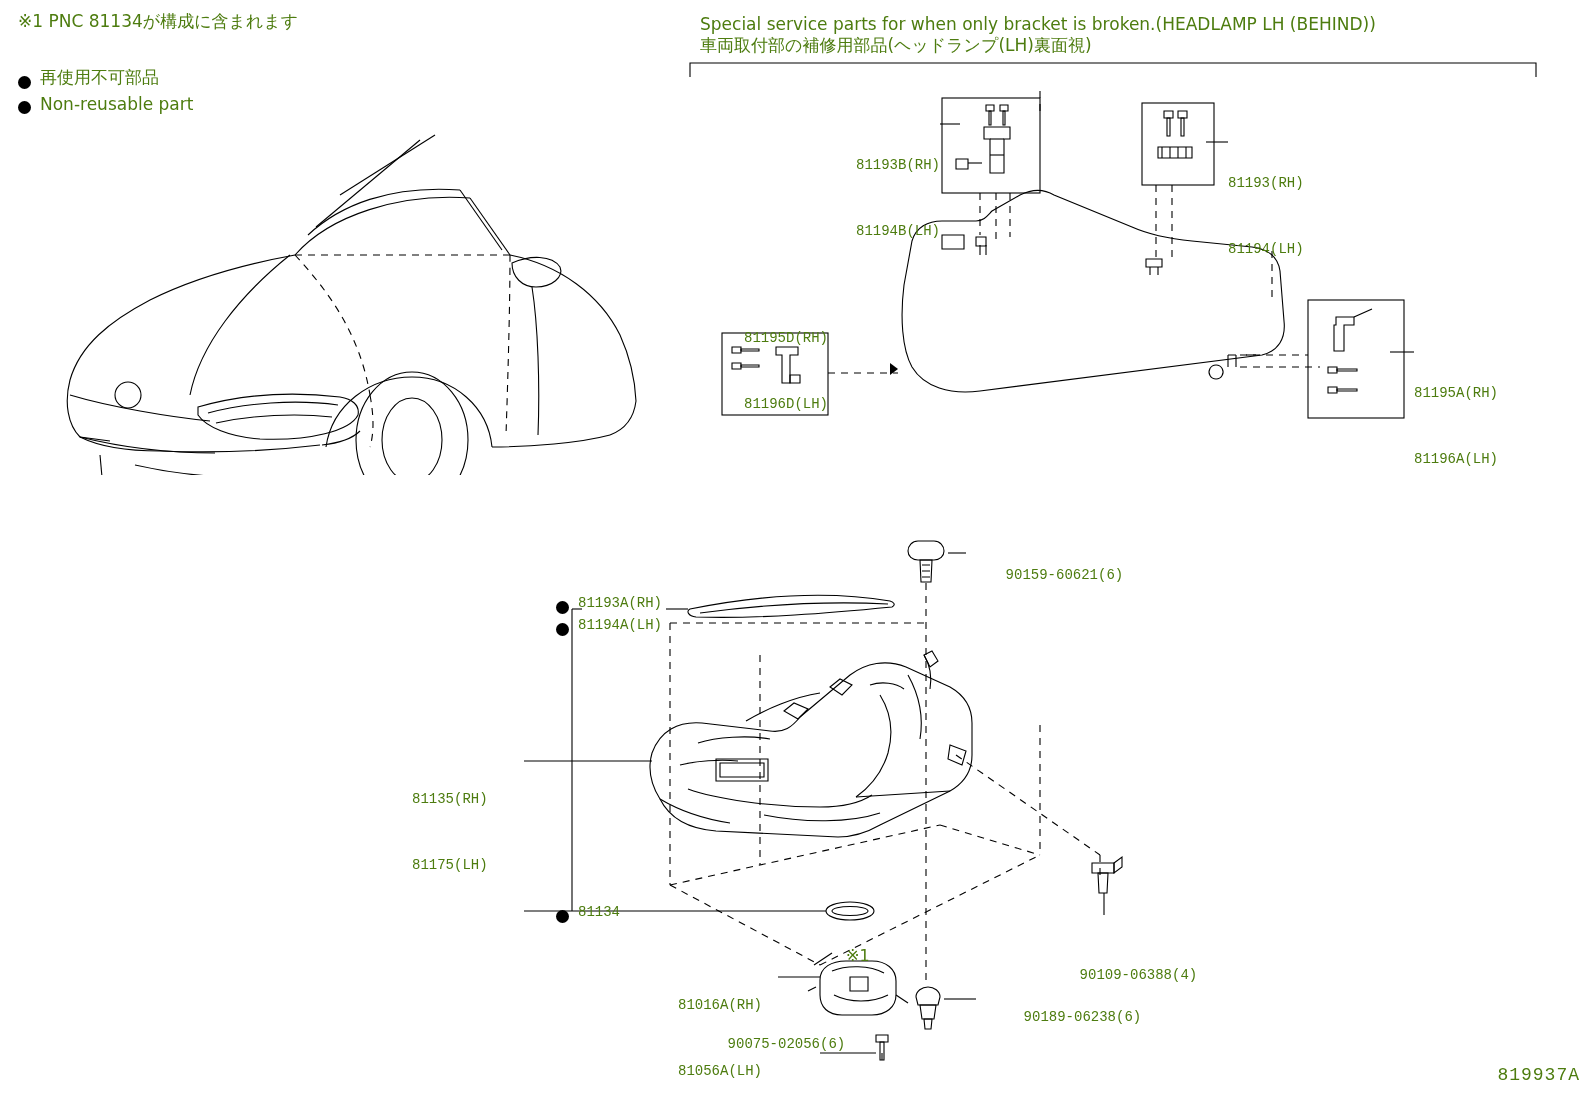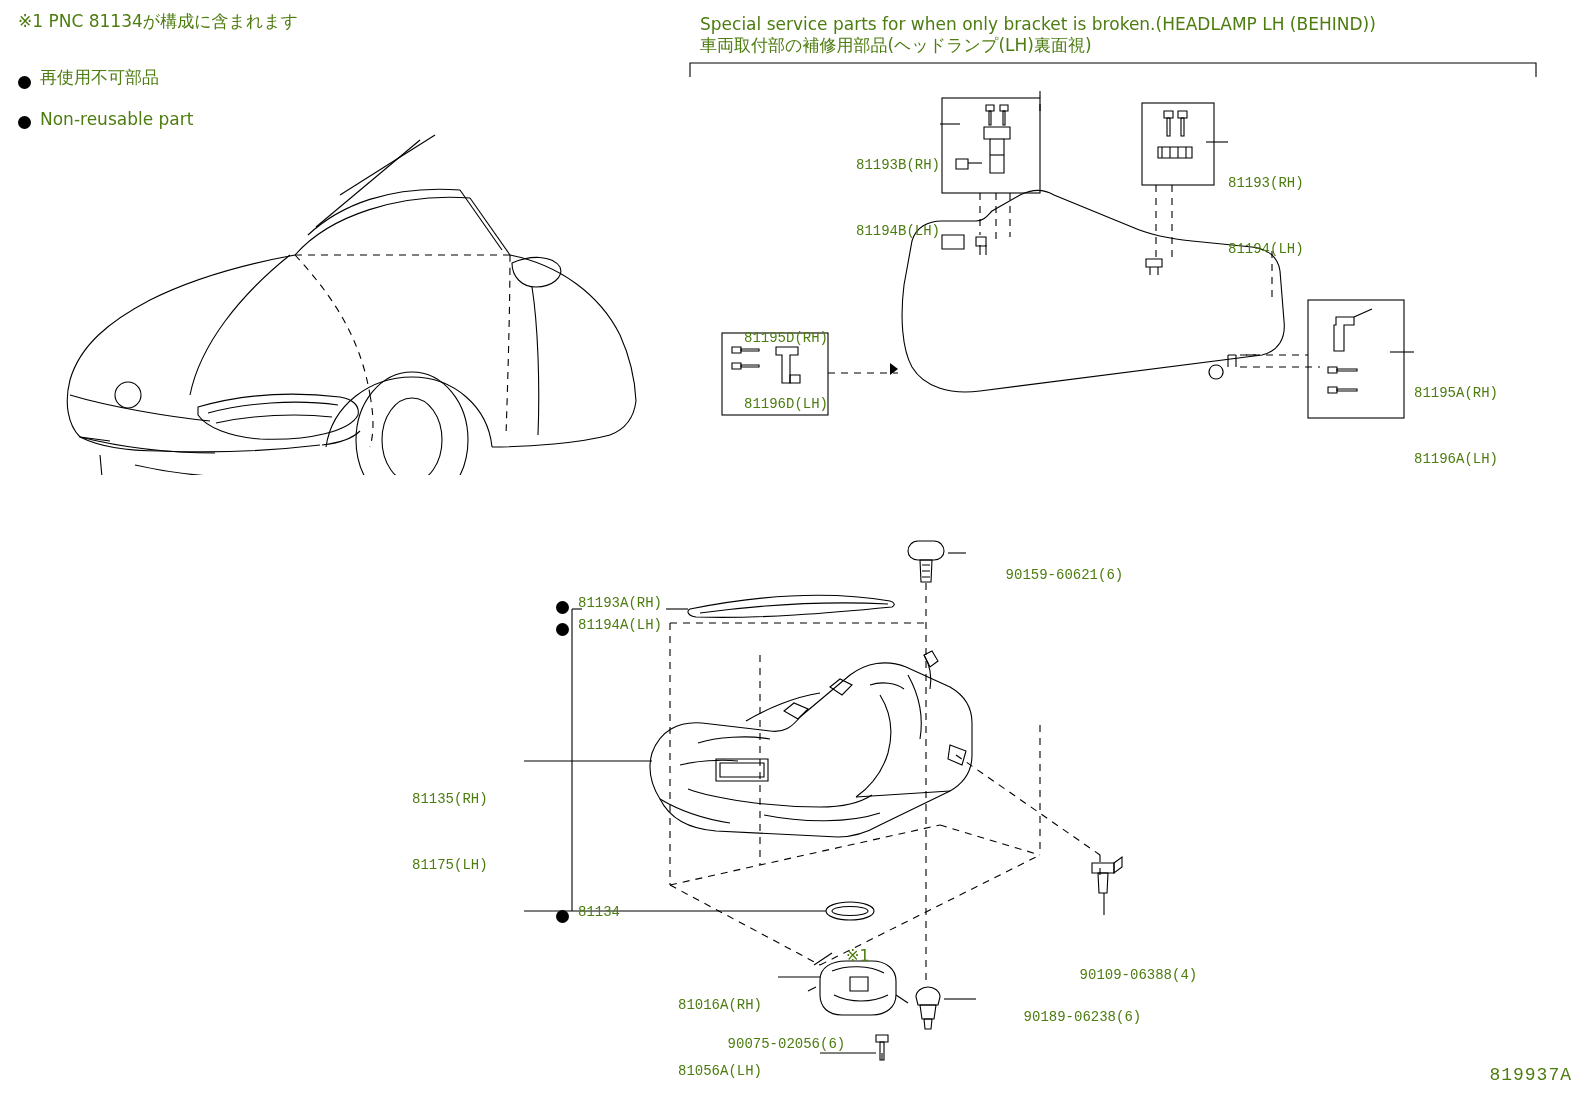--- a/index.html
+++ b/index.html
@@ -57,21 +57,21 @@
 
   <div class="abs" style="left:18px; top:10px;">
     <div class="jp">※1 PNC 81134が構成に含まれます</div>
   </div>
 
   <div class="abs" style="left:18px; top:66px;">
     <div class="note-row">
       <span class="bullet"></span>
       <span class="jp">再使用不可部品</span>
     </div>
-    <div class="note-row" style="margin-top:20px;">
+    <div class="note-row" style="margin-top:5px;">
       <span class="bullet"></span>
       <span class="jp">Non-reusable part</span>
     </div>
   </div>
 
   <div class="abs" style="left:40px; top:95px;">
     <svg width="620" height="380" viewBox="0 0 620 380">
       <g class="ln thin" stroke-width="1.2">
 
         <path d="M300 100 L395 40"></path>
@@ -437,15 +437,15 @@
   <div class="abs jp" style="left:846px; top:946px; font-size:16px;">※1</div>
 
   <div class="abs lbl" style="left:990px; top:984px;">
     <span>90189-06238(6)</span>
   </div>
 
   <div class="abs lbl" style="left:694px; top:1011px;">
     <span>90075-02056(6)</span>
   </div>
 
-  <div class="abs fig-id" style="right:20px; bottom:14px;">819937A</div>
+  <div class="abs fig-id" style="right:12px; bottom:14px;">819937A</div>
 
 </div>
 
 </body></html>

